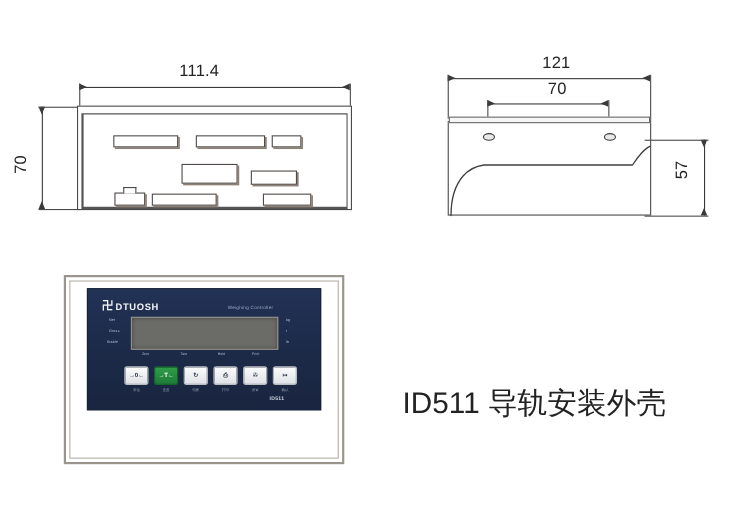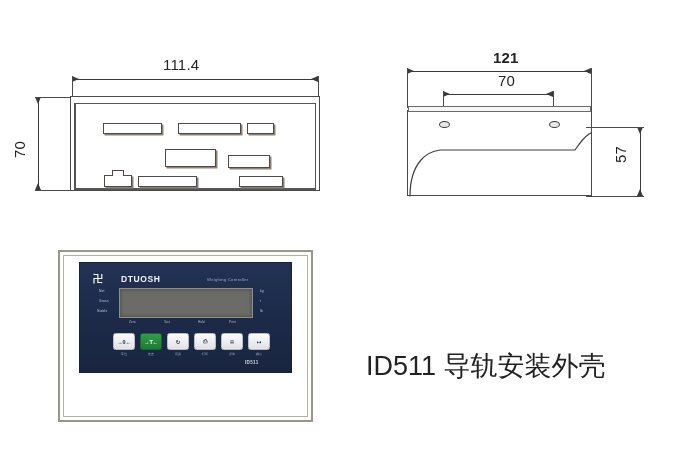--- a/index.html
+++ b/index.html
@@ -146,21 +146,21 @@
     <div class="cut" style="left:228px;top:155px;width:42px;height:13px;"></div>
 
     <div class="cut" style="left:104px;top:175px;width:28px;height:12px;"></div>
     <div class="cutNotch" style="left:112px;top:170px;width:12px;height:6px;"></div>
     <div class="cut" style="left:138px;top:176px;width:59px;height:11px;"></div>
     <div class="cut" style="left:239px;top:176px;width:44px;height:11px;"></div>
   </div>
 
   <div>
 
-    <div class="dim" style="left:493px;top:49px;font-weight:bold;">121</div>
+    <div class="dim" style="left:493px;top:49px;">121</div>
     <div class="hl" style="left:407px;top:71px;width:184px;"></div>
     <div class="arrR" style="left:407px;top:68px;"></div>
     <div class="arrL" style="left:584px;top:68px;"></div>
     <div class="vl ext" style="left:407px;top:68px;height:40px;"></div>
     <div class="vl ext" style="left:591px;top:68px;height:42px;"></div>
 
     <div class="dim" style="left:498px;top:72px;">70</div>
     <div class="hl" style="left:443px;top:94px;width:110px;"></div>
     <div class="arrR" style="left:443px;top:91px;"></div>
     <div class="arrL" style="left:546px;top:91px;"></div>
@@ -187,21 +187,21 @@
 
   <div>
 
     <div class="photoFrameOuter" style="left:58px;top:250px;width:255px;height:172px;"></div>
     <div class="photoFrameInner" style="left:63px;top:255px;width:245px;height:162px;"></div>
 
     <div class="panel" style="left:79px;top:262px;width:213px;height:111px;">
       <div class="panelShade"></div>
 
       <span class="brandMark" style="left:13px;top:11px;">卍</span>
-      <span class="brand" style="left:25px;top:11px;margin-left:16px;">DTUOSH</span>
+      <span class="brand" style="left:25px;top:11px;">DTUOSH</span>
       <span class="subBrand" style="left:127px;top:14px;">Weighing Controller</span>
 
       <div class="lcd" style="left:39px;top:25px;width:134px;height:30px;"></div>
 
       <span class="ledTxt" style="left:19px;top:26px;">Net</span>
       <span class="ledTxt" style="left:19px;top:36px;">Gross</span>
       <span class="ledTxt" style="left:17px;top:46px;">Stable</span>
 
       <span class="ledTxt" style="left:180px;top:26px;">kg</span>
       <span class="ledTxt" style="left:180px;top:36px;">t</span>

